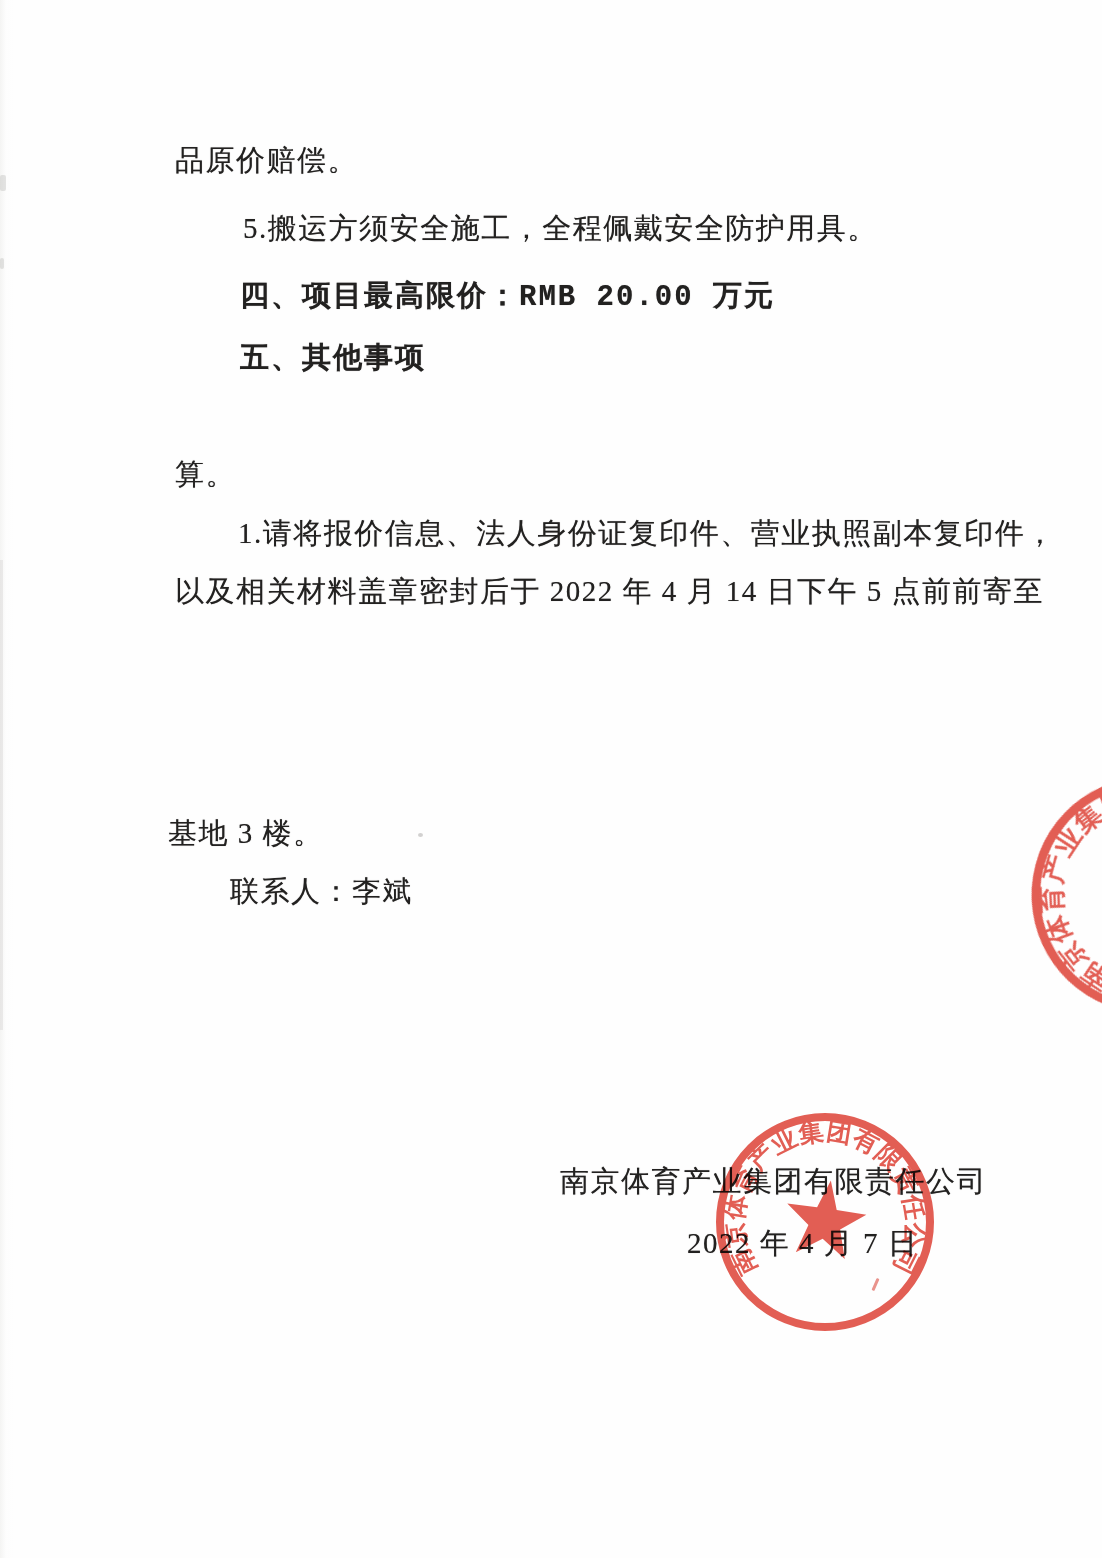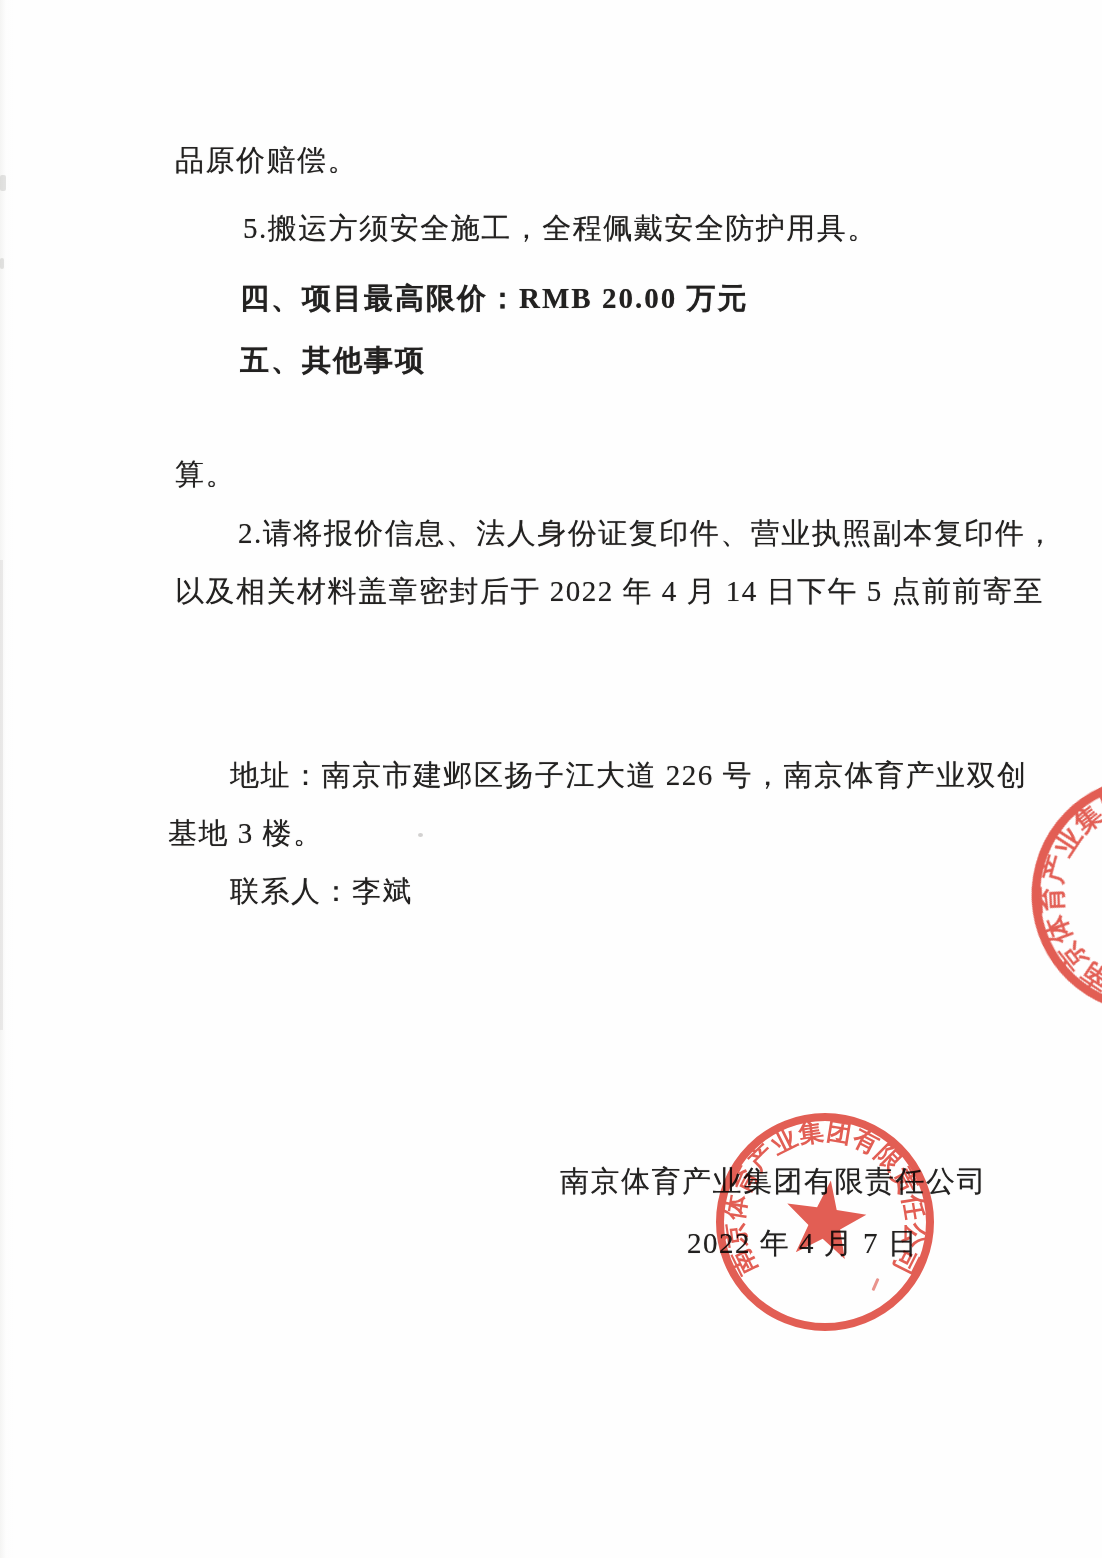--- a/index.html
+++ b/index.html
@@ -21,20 +21,21 @@
     color:#222120;
     font-size:29px;
     line-height:34px;
     letter-spacing:1.5px;
     text-shadow:0 0 0.7px rgba(45,42,40,.55);
     z-index:2;
   }
   .heading{
     font-weight:bold;
     letter-spacing:2px;
+    font-family:Liberation Mono, monospace;
   }
   .seal{
     position:absolute;
     z-index:3;
     mix-blend-mode:multiply;
     opacity:.82;
     filter:blur(.4px);
   }
   .seal-main{left:710px;top:1107px;}
   .seal-partial{left:1025px;top:770px;transform:rotate(-30deg);}
@@ -64,24 +65,23 @@
 </head>
 <body>
 
 <div class="page">
 
   <div class="ln" style="left:175px;top:143px">品原价赔偿。</div>
   <div class="ln" style="left:243px;top:211px">5.搬运方须安全施工，全程佩戴安全防护用具。</div>
   <div class="ln heading" style="left:240px;top:281px">四、项目最高限价：RMB 20.00 万元</div>
   <div class="ln heading" style="left:240px;top:343px">五、其他事项</div>
   <div class="ln" style="left:175px;top:457px">算。</div>
-  <div class="ln" style="left:238px;top:516px">2.请将报价信息、法人身份证复印件、营业执照副本复印件，</div>
+  <div class="ln" style="left:238px;top:516px">1.请将报价信息、法人身份证复印件、营业执照副本复印件，</div>
   <div class="ln" style="left:175px;top:574px">以及相关材料盖章密封后于 2022 年 4 月 14 日下午 5 点前前寄至</div>
 
-  <div class="ln" style="left:230px;top:758px">地址：南京市建邺区扬子江大道 226 号，南京体育产业双创</div>
   <div class="ln" style="left:168px;top:816px">基地 3 楼。</div>
   <div class="ln" style="left:230px;top:874px">联系人：李斌</div>
 
   <div class="ln" style="left:560px;top:1164px">南京体育产业集团有限责任公司</div>
   <div class="ln" style="left:687px;top:1226px">2022 年 4 月 7 日</div>
 
   <svg class="seal seal-main" width="230" height="230" viewBox="0 0 230 230">
     <defs>
       <path id="sealArcA" d="M 47.8 162.0 A 82 82 0 1 1 182.2 162.0" fill="none"></path>
     </defs>

